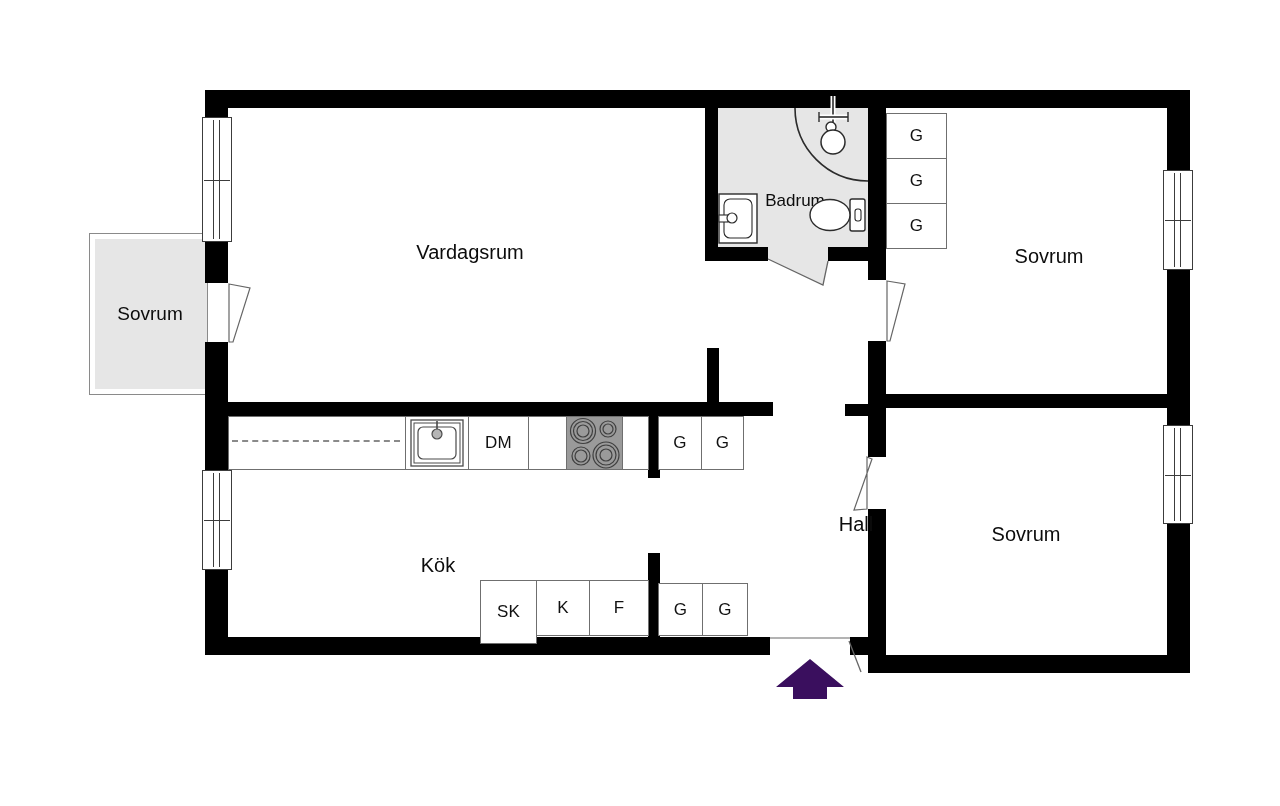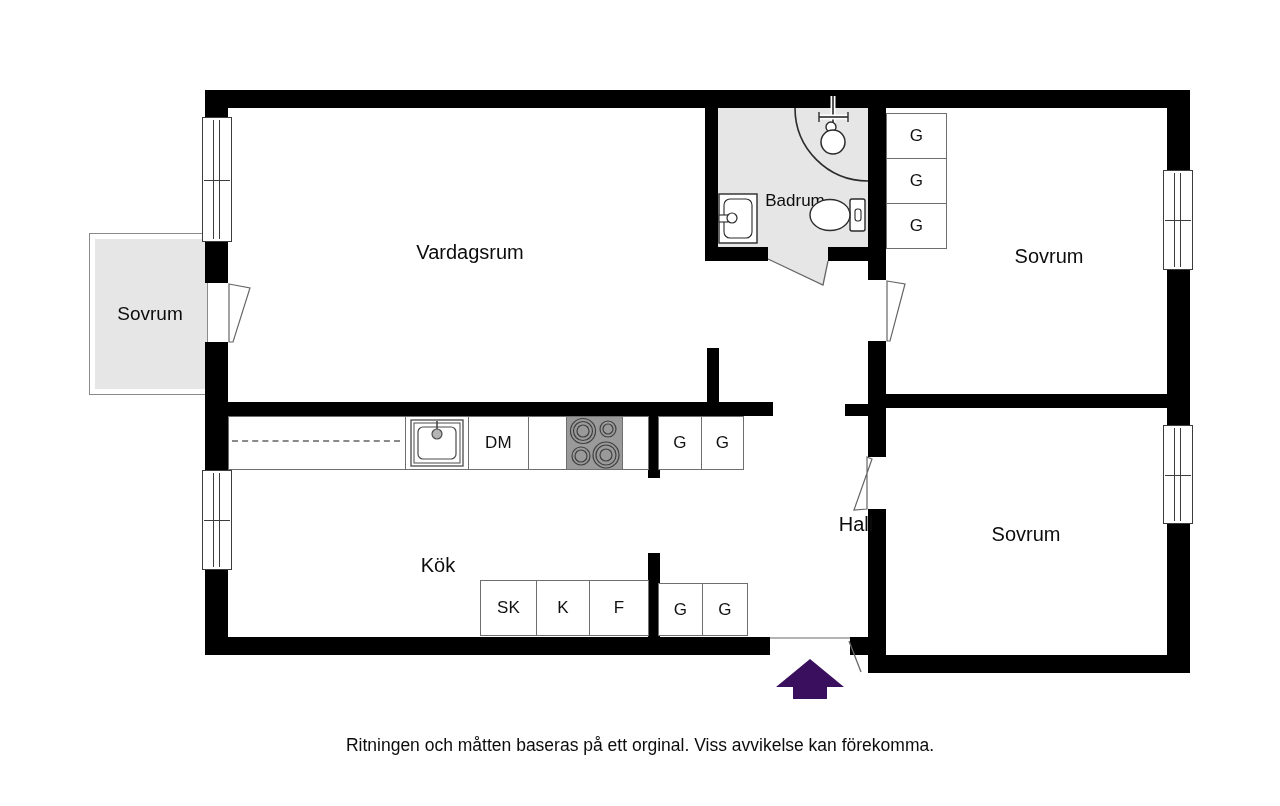--- a/index.html
+++ b/index.html
@@ -100,21 +100,21 @@
   <div class="box" style="left: 566px; top: 416px; width: 57px; height: 54px; background: rgb(154, 154, 154);"></div>
   <div class="box" style="left:622px;top:416px;width:27px;height:54px;"></div>
 
   <div class="box" style="left:658px;top:416px;width:44px;height:54px;">
       <span>G</span>
     </div>
   <div class="box" style="left:701px;top:416px;width:43px;height:54px;">
       <span>G</span>
     </div>
 
-  <div class="box" style="left:480px;top:580px;width:57px;height:56px;">
+  <div class="box" style="left:480px;top:580px;width:57px;height:64px;">
       <span>SK</span>
     </div>
   <div class="box" style="left:536px;top:580px;width:54px;height:56px;">
       <span>K</span>
     </div>
   <div class="box" style="left:589px;top:580px;width:60px;height:56px;">
       <span>F</span>
     </div>
 
   <div class="box" style="left:658px;top:583px;width:45px;height:53px;">
@@ -135,21 +135,20 @@
     </div>
 
   <div class="room-label" style="left:470px;top:252px;">Vardagsrum</div>
   <div class="room-label small" style="left:795px;top:189px;margin-top:12px;">Badrum</div>
   <div class="room-label" style="left:1049px;top:256px;">Sovrum</div>
   <div class="room-label" style="left:1026px;top:534px;">Sovrum</div>
   <div class="room-label" style="left:438px;top:525px;margin-top:40px;">Kök</div>
   <div class="room-label" style="left:856px;top:524px;">Hall</div>
   <div class="room-label mid" style="left:150px;top:314px;">Sovrum</div>
 
-  <div class="footer-text">Ritningen och måtten baseras på ett orginal. Viss avvikelse kan förekomma.</div>
 
   <svg class="overlay" width="1280" height="806" viewBox="0 0 1280 806">
 
     <polygon points="768,247 828,247 828,261 823,285 768,259" stroke="none" fill="#e6e6e6"></polygon>
     <polyline points="768,259 823,285 828,261" fill="none" stroke="#666" stroke-width="1.3"></polyline>
 
     <path d="M795,108 A73,73 0 0 0 868,181" fill="none" stroke="#2b2b2b" stroke-width="1.6"></path>
     <line x1="833" y1="96" x2="833" y2="131" stroke="#fff" stroke-width="5"></line>
     <line x1="833" y1="96" x2="833" y2="131" stroke="#2b2b2b" stroke-width="1.6"></line>
     <line x1="819" y1="117" x2="848" y2="117" stroke="#fff" stroke-width="5"></line>

